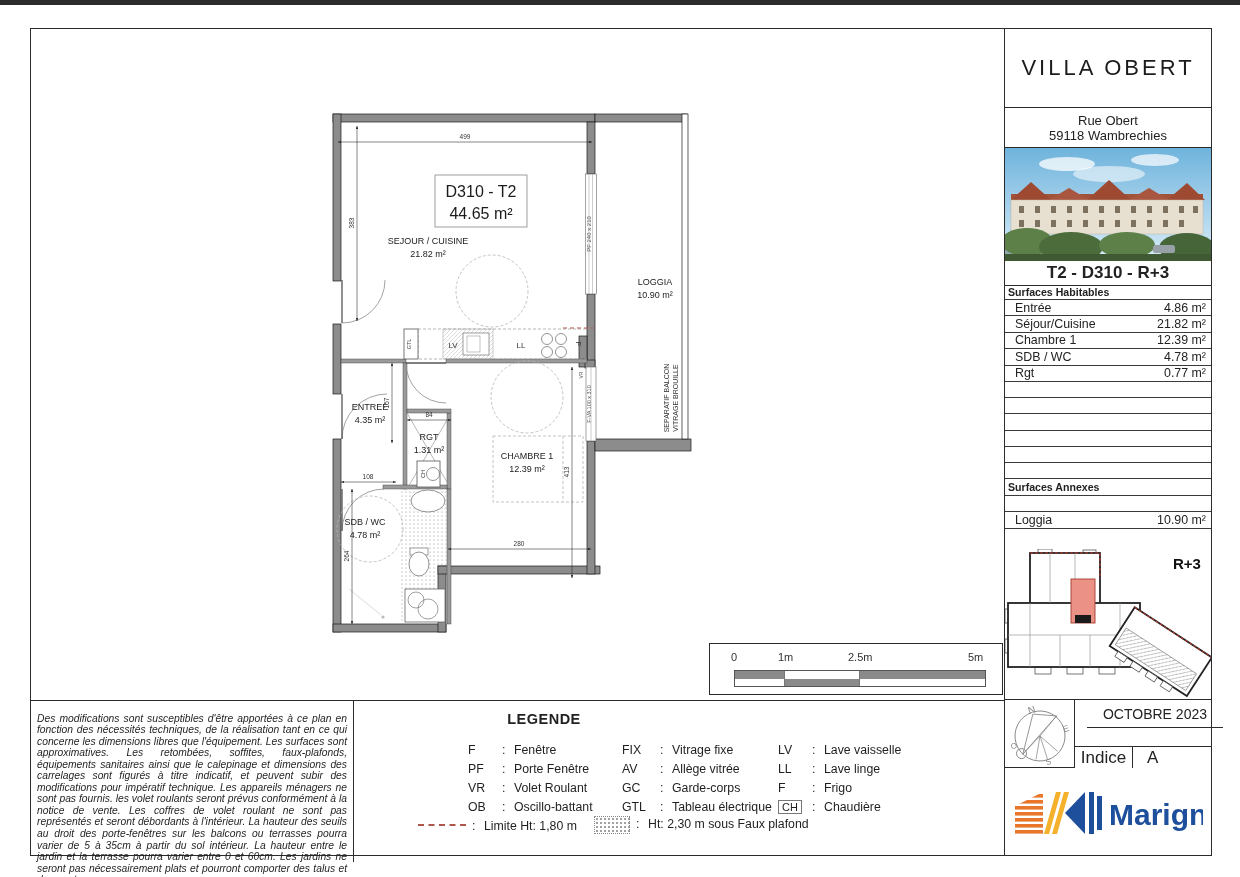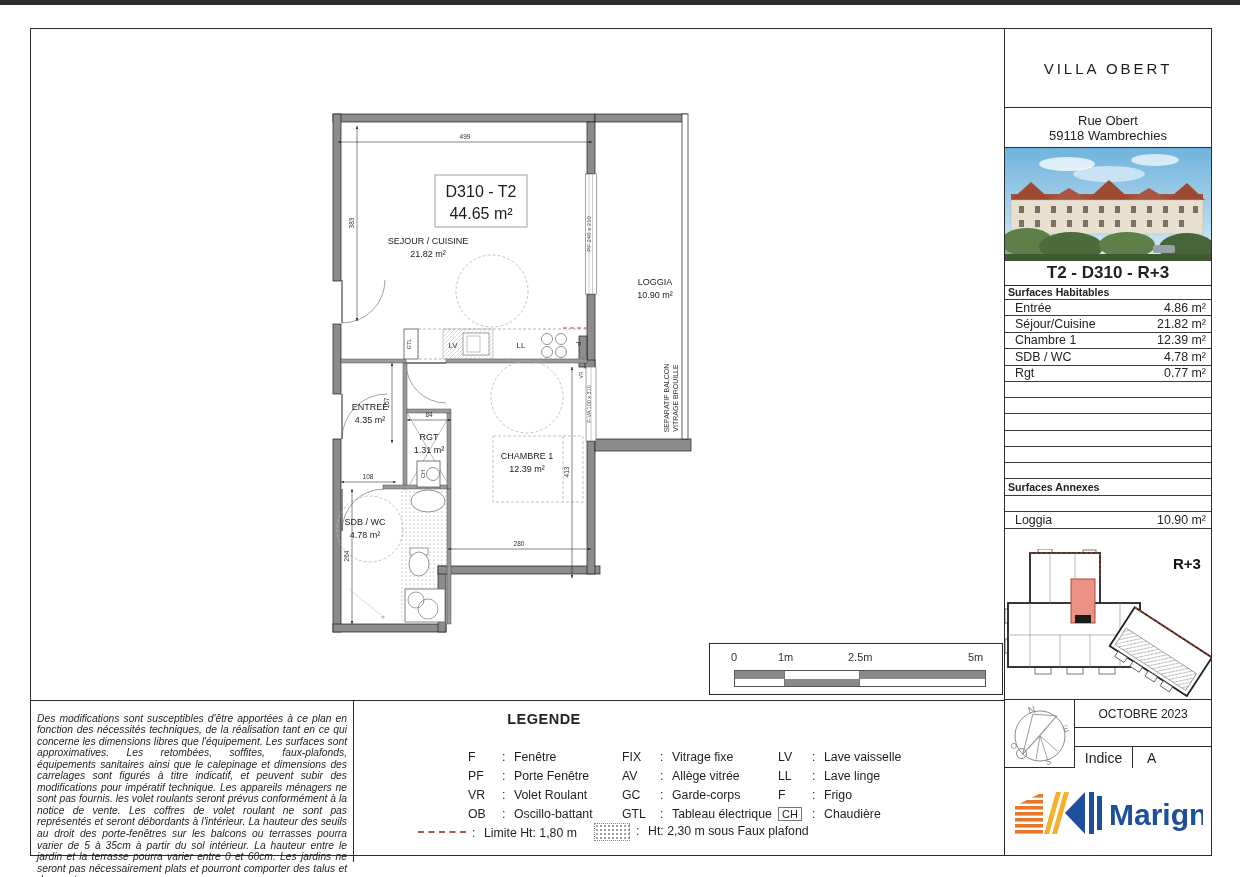--- a/index.html
+++ b/index.html
@@ -6,65 +6,65 @@
   body{width:1240px;height:877px;background:#fff;position:relative;overflow:hidden;
        font-family:"Liberation Sans", sans-serif;color:#222;}
   .a{position:absolute;}
   .topbar{left:0;top:0;width:1240px;height:5px;background:#2b2b2b;}
   .sheet{left:30px;top:28px;width:1180px;height:826px;border:1.5px solid #2b2b2b;background:#fff;}
 
   
   .panel{right:0;top:0;width:206px;height:100%;border-left:1.2px solid #2b2b2b;background:#fff;}
   .p-project{left:0;top:0;width:100%;height:78px;border-bottom:1px solid #2b2b2b;
              display:flex;align-items:center;justify-content:center;
-             font-size:15px;letter-spacing:3px;color:#1c1c1c;}
+             font-size:22px;letter-spacing:3px;color:#1c1c1c;}
   .p-addr{left:0;top:78px;width:100%;height:41px;border-bottom:1px solid #2b2b2b;
           text-align:center;font-size:13px;padding-top:6px;box-sizing:border-box;line-height:15px;}
   .p-photo{left:0;top:119px;width:206px;height:113px;}
   .p-unit{left:0;top:232px;width:100%;height:24px;border-bottom:1.2px solid #2b2b2b;
           display:flex;align-items:center;justify-content:center;font-weight:bold;font-size:17px;}
   .tbl{left:0;top:256px;width:100%;}
   .trow{display:flex;justify-content:space-between;align-items:center;border-bottom:1px solid #3a3a3a;
         height:15.4px;font-size:12.4px;}
   .trow .lab{padding-left:10px;}
   .trow .val{padding-right:5px;}
   .thead{height:14px;font-size:10.6px;font-weight:bold;border-bottom:1px solid #3a3a3a;
          display:flex;align-items:center;padding-left:3px;}
   .tempty{height:15.2px;border-bottom:1px solid #3a3a3a;}
   .ttotal{display:flex;border:2px solid #111;height:20px;align-items:stretch;margin-top:-1px;}
   .ttotal .lab{flex:1;display:flex;align-items:center;font-weight:bold;font-size:12.6px;padding-left:3px;}
   .ttotal .val{width:66px;background:#c6c6c6;display:flex;align-items:center;justify-content:center;
                font-weight:bold;font-size:14px;border-left:2px solid #111;}
   .p-map{left:0;top:520px;width:206px;height:150px;}
   .p-bottom{left:0;top:670px;width:100%;height:156px;border-top:1px solid #2b2b2b;box-sizing:border-box;}
   .cell-compass{left:0;top:0;width:70px;height:68px;border-right:1px solid #2b2b2b;border-bottom:1px solid #2b2b2b;box-sizing:border-box;}
-  .cell-date{left:70px;top:0;width:136px;height:28px;border-bottom:1px solid #2b2b2b;box-sizing:border-box;
-             display:flex;align-items:center;justify-content:center;font-size:12px;}
+  .cell-date{left:82px;top:0;width:136px;height:28px;border-bottom:1px solid #2b2b2b;box-sizing:border-box;
+             display:flex;align-items:center;justify-content:center;font-size:14px;}
   .cell-empty{left:70px;top:28px;width:136px;height:19px;border-bottom:1px solid #2b2b2b;box-sizing:border-box;}
-  .cell-indice{left:70px;top:47px;width:136px;height:21px;display:flex;font-size:14px;}
+  .cell-indice{left:70px;top:47px;width:136px;height:21px;display:flex;font-size:17px;}
   .cell-indice .k{width:57px;display:flex;align-items:center;justify-content:center;border-right:1px solid #2b2b2b;}
   .cell-indice .v{flex:1;display:flex;align-items:center;padding-left:14px;}
   .cell-logo{left:0;top:68px;width:206px;height:88px;display:flex;align-items:center;justify-content:center;}
 
   
   .scale-title{left:680px;top:588px;width:273px;text-align:right;font-weight:bold;font-size:15px;}
   .scale-box{left:678px;top:614px;width:292px;height:50px;border:1.2px solid #2b2b2b;}
   .scale-lbl{position:absolute;top:7px;font-size:11px;color:#333;}
   .scale-bar{position:absolute;left:24px;top:26px;width:250px;height:15px;border:1px solid #555;box-sizing:content-box;}
   .sb-row{display:flex;height:7.5px;}
   .sb-seg{height:100%;box-sizing:border-box;border-right:1px solid #777;}
   .g{background:#8a8a8a;} .w{background:#fff;}
 
   
   .disc{left:0;top:670.5px;width:323px;height:162px;border-top:1.5px solid #2b2b2b;border-right:1.5px solid #2b2b2b;
         box-sizing:border-box;padding:12px 6px 0 6px;font-style:italic;font-size:10.3px;line-height:11.55px;
         text-align:justify;color:#1f1f1f;}
   .leg{left:323px;top:670.5px;width:651px;height:118px;border-top:1.5px solid #2b2b2b;box-sizing:border-box;}
   .leg-title{position:absolute;left:130px;top:10px;width:120px;text-align:center;font-weight:bold;font-size:14.5px;letter-spacing:0.5px;}
-  .lrow{position:absolute;height:15px;font-size:12.3px;white-space:nowrap;color:#1f1f1f;margin-top:7px;}
+  .lrow{position:absolute;height:15px;font-size:12.3px;white-space:nowrap;color:#1f1f1f;}
   .lrow .abbr{display:inline-block;width:34px;}
   .lrow .abbr2{display:inline-block;width:38px;}
   .lrow .c{display:inline-block;width:12px;}
   .swatch-dash{display:inline-block;width:48px;height:2px;border-top:2px dashed #b0574d;vertical-align:middle;margin-right:6px;}
   .swatch-dots{display:inline-block;width:34px;height:16px;border:1px dotted #888;vertical-align:middle;margin-right:6px;
                background-image:radial-gradient(#9a9a9a 0.7px, transparent 0.8px);background-size:4px 4px;}
   .boxed{border:1px solid #777;padding:0 3px;font-size:11px;}
 </style>
 </head>
 <body>

